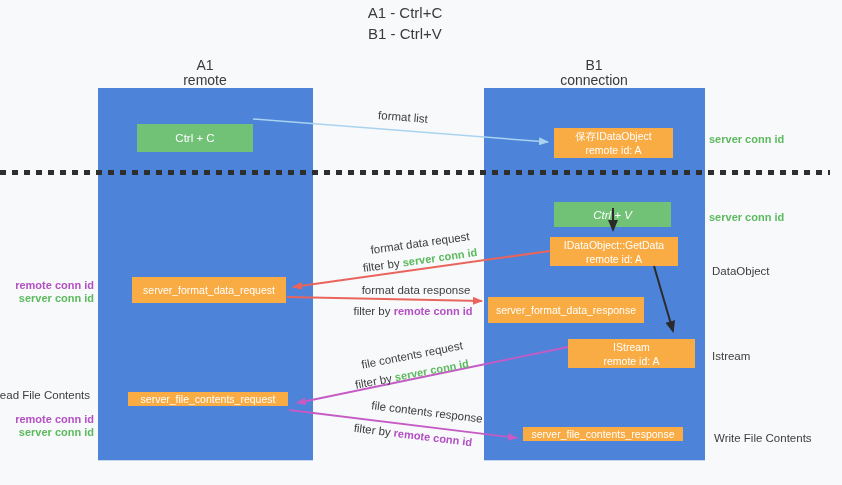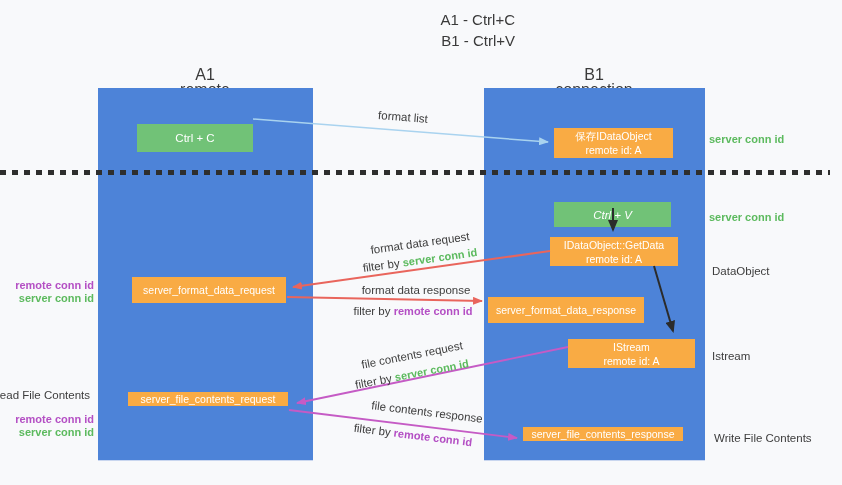--- a/index.html
+++ b/index.html
@@ -3,26 +3,26 @@
 <meta charset="utf-8">
 <style>
   html,body{margin:0;padding:0;background:#f8f9fb;}
   #canvas{
     position:relative;width:842px;height:485px;overflow:hidden;
     background:#f8f9fb;
     font-family:"Liberation Sans",sans-serif;
     color:#3d3d3d;
   }
   .title{
-    position:absolute;left:295px;top:9px;width:220px;text-align:right;
+    position:absolute;left:295px;top:2px;width:220px;text-align:center;
     font-size:15px;line-height:21px;color:#3a3a3a;
   }
   .col-header{
-    position:absolute;top:67px;width:120px;text-align:center;
-    font-size:16px;line-height:15px;color:#3a3a3a;
+    position:absolute;top:58px;width:120px;text-align:center;
+    font-size:14px;line-height:15px;color:#3a3a3a;
   }
   .lifeline{
     position:absolute;top:88px;height:372px;background:#4d83d8;z-index:1;
     border-bottom:1px solid #c9d6ef;
   }
   .dashed-line{
     position:absolute;left:0;top:170px;width:830px;height:5px;z-index:4;
     background:repeating-linear-gradient(90deg,#2e2e2e 0 6px,transparent 6px 12px);
   }
   .box{

